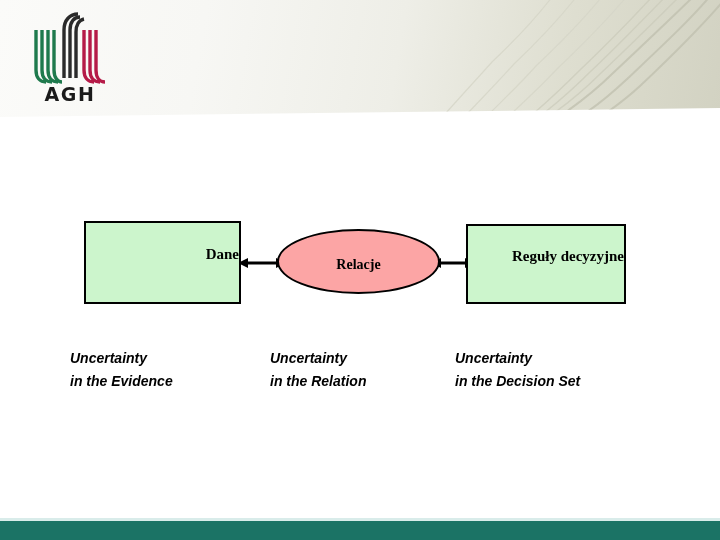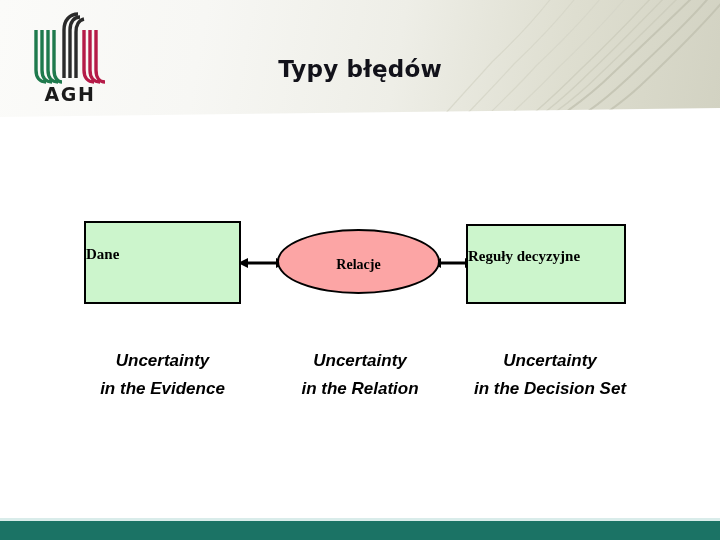--- a/index.html
+++ b/index.html
@@ -73,21 +73,21 @@
     height: 540px;
   }
 
   .node-box {
     position: absolute;
     background: #ccf5cc;
     border: 2px solid #000000;
     box-sizing: border-box;
     display: flex;
     align-items: center;
-    justify-content: flex-start;
+    justify-content: flex-end;
   }
   .node-box .node-label {
     font-family: "Liberation Serif", serif;
     font-size: 15px;
     font-weight: bold;
     color: #000000;
     text-align: center;
     line-height: 1.1;
   }
 
@@ -137,25 +137,25 @@
   }
 
   .connector {
     position: absolute;
   }
 
   
   .caption {
     position: absolute;
     font-family: "Liberation Sans", sans-serif;
-    font-size: 17px;
+    font-size: 14px;
     font-weight: bold;
     font-style: italic;
     color: #000000;
-    text-align: center;
+    text-align: left;
     line-height: 1.65;
     white-space: pre-line;
   }
   #caption-evidence {
     left: 70px;
     top: 347px;
     width: 185px;
   }
   #caption-relation {
     left: 270px;
@@ -229,21 +229,20 @@
 
     <g fill="none" stroke="#b51b48" stroke-width="3.4">
       <path d="M56 22 L56 62 C56 70, 60 74, 66 74"></path>
       <path d="M62 22 L62 62 C62 70, 66 74, 72 74"></path>
       <path d="M68 22 L68 62 C68 70, 72 74, 77 74"></path>
     </g>
 
     <text x="42" y="93" text-anchor="middle" font-family="DejaVu Sans, sans-serif" font-size="19" font-weight="bold" letter-spacing="1.6" fill="#1a1a1a">AGH</text>
   </svg>
 
-  <div id="slide-title">Typy błędów</div>
 
   <div id="diagram">
 
     <svg class="connector" style="left:238px; top:253px; width:48px; height:20px;" viewBox="0 0 48 20">
       <line x1="8" y1="10" x2="40" y2="10" stroke="#000000" stroke-width="3"></line>
       <polygon points="0,10 10,5 10,15" fill="#000000"></polygon>
       <polygon points="48,10 38,5 38,15" fill="#000000"></polygon>
     </svg>
 
     <svg class="connector" style="left:432px; top:253px; width:42px; height:20px;" viewBox="0 0 42 20">

